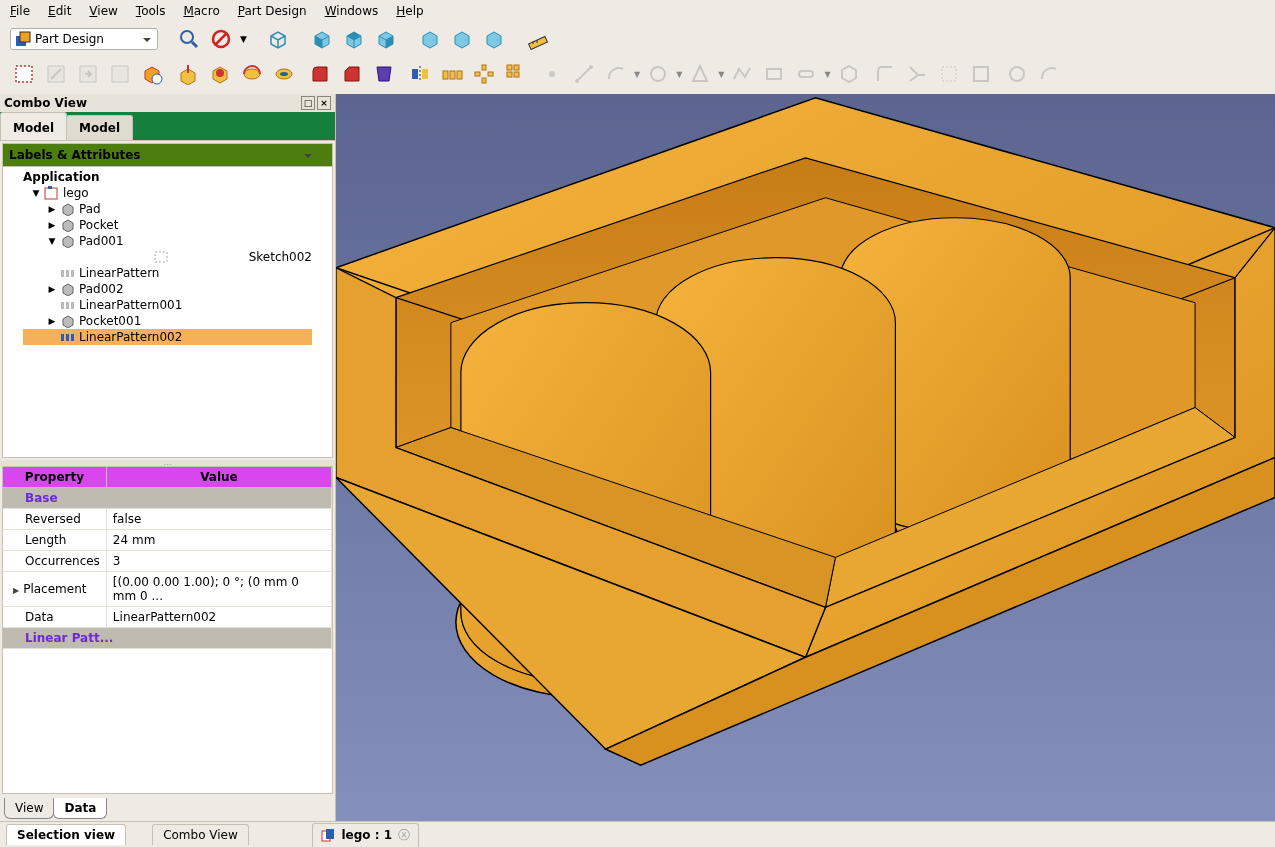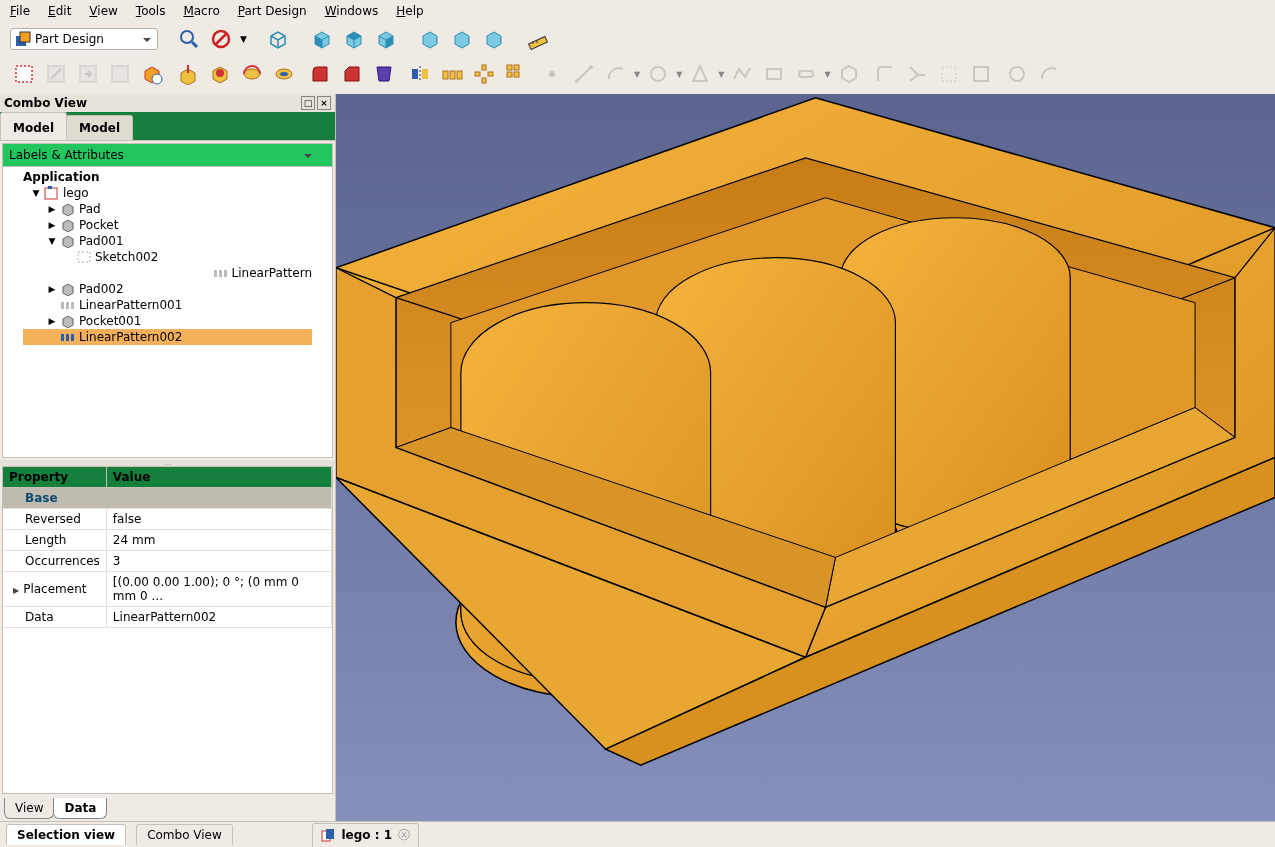--- a/index.html
+++ b/index.html
@@ -17,43 +17,43 @@
 .toolbar2 .tico{width:28px;height:28px}
 .main{flex:1;display:flex;min-height:0}
 .sidebar{width:336px;display:flex;flex-direction:column;background:#efeae3;border-right:1px solid #c7c1b5}
 .panel-title{display:flex;align-items:center;justify-content:space-between;padding:2px 4px;font-weight:bold;background:#e8e3da}
 .panel-title .ctrls{display:flex;gap:2px}
 .panel-title .ctrls div{width:14px;height:14px;border:1px solid #8a8578;font-size:9px;text-align:center;line-height:12px}
 .tabs{display:flex;background:#15803d;border-bottom:1px solid #c7c1b5}
 .tab{padding:5px 12px;border:1px solid #c7c1b5;border-bottom:none;background:#e0dbd1;margin-right:-1px;margin-top:3px;border-radius:3px 3px 0 0;font-weight:bold}
 .tab.active{background:#efeae3;margin-top:0;padding-top:8px}
 .tree-wrap{flex:1;overflow:auto;background:#fff;border:1px solid #c7c1b5;margin:2px}
-.tree-head{background:#22c55e;padding:4px 6px;font-weight:normal;border-bottom:1px solid #c7c1b5;position:relative}
+.tree-head{background:#4d7c0f;padding:4px 6px;font-weight:bold;border-bottom:1px solid #c7c1b5;position:relative}
 .tree-head::after{content:"";position:absolute;right:20px;top:10px;border:4px solid transparent;border-top-color:#444}
 .tree{padding:2px 20px}
 .tree .row{display:flex;align-items:center;gap:3px;padding:1px 0;white-space:nowrap}
 .tree .row.sel{background:#f4b05a}
 .tree .arrow{width:10px;text-align:center;font-size:9px}
 .tree .ic{width:16px;height:14px;display:inline-block}
 .splitter{height:6px;background:#e6e1d8;cursor:row-resize;text-align:center;font-size:8px;color:#999}
 .props{height:328px;background:#fff;border:1px solid #c7c1b5;margin:0 2px 2px;overflow:auto}
 .props table{width:100%;border-collapse:collapse}
-.props th{background:#15803d;text-align:left;padding:3px 6px;font-weight:bold;border-right:1px solid #c7c1b5;border-bottom:1px solid #c7c1b5}
+.props th{background:#d946ef;text-align:center;padding:3px 6px;font-weight:bold;border-right:1px solid #c7c1b5;border-bottom:1px solid #c7c1b5}
 .props th:first-child{width:100px}
 .props td{padding:3px 6px;border-right:1px solid #e6e1d8;border-bottom:1px solid #e6e1d8}
 .props td:first-child{padding-left:22px}
-.props tr.grp td{background:#c0bbb0;color:#0c4a6e;font-weight:bold;padding-left:22px}
+.props tr.grp td{background:#c0bbb0;color:#6d28d9;font-weight:bold;padding-left:22px}
 .props tr.exp td:first-child{padding-left:10px}
 .props tr.exp td:first-child::before{content:"▶";font-size:8px;margin-right:4px;color:#444}
 .btabs{display:flex;padding:2px 4px}
 .btab{padding:3px 10px;border:1px solid #888;border-top:none;background:#efeae3;border-radius:0 0 6px 6px;margin-right:-1px}
 .btab.active{font-weight:bold;background:#fff}
 .viewport{flex:1;position:relative;background:linear-gradient(#5b6590 0%,#6a74a0 40%,#8490bb 100%)}
 .viewport svg{width:100%;height:100%}
-.status{display:flex;align-items:center;gap:10px;padding:2px 6px;background:#efeae3;border-top:1px solid #c7c1b5;height:26px}
+.status{display:flex;align-items:center;gap:26px;padding:2px 6px;background:#efeae3;border-top:1px solid #c7c1b5;height:26px}
 .status .sv{font-weight:bold;border:1px solid #c7c1b5;border-bottom:none;padding:3px 10px;border-radius:3px 3px 0 0;background:#fff}
 .status .cv{padding:3px 10px;border:1px solid #c7c1b5;border-bottom:none;border-radius:3px 3px 0 0}
 .doc-tab{display:flex;align-items:center;gap:6px;margin-left:auto;margin-right:850px;border:1px solid #c7c1b5;border-bottom:none;padding:3px 8px;border-radius:3px 3px 0 0;font-weight:bold}
 .doc-tab .x{color:#999;font-weight:normal}
 .disabled svg{opacity:.35}
 </style>
 </head>
 <body>
 
 <div class="menubar">
@@ -385,28 +385,28 @@
                 </svg></span>
               <span>Pocket</span>
             </div>
             <div class="row" style="padding-left: 24px;">
               <span class="arrow">▼</span>
               <span class="ic"><svg width="16" height="14">
                   <path d="M3 5 L8 2 L13 5 L13 11 L8 14 L3 11 Z" fill="#bbb" stroke="#666"></path>
                 </svg></span>
               <span>Pad001</span>
             </div>
-            <div class="row" style="padding-left: 40px;">
+            <div class="row" style="padding-left: 40px; justify-content: space-between;">
               <span class="arrow"></span>
               <span class="ic"><svg width="16" height="14">
                   <rect x="2" y="2" width="12" height="10" fill="none" stroke="#aaa" stroke-dasharray="2"></rect>
                 </svg></span>
               <span>Sketch002</span>
             </div>
-            <div class="row" style="padding-left: 24px; justify-content: flex-end;">
+            <div class="row" style="padding-left: 24px;">
               <span class="arrow"></span>
               <span class="ic"><svg width="16" height="14">
                   <rect x="1" y="4" width="3" height="7" fill="#bbb"></rect>
                   <rect x="6" y="4" width="3" height="7" fill="#bbb"></rect>
                   <rect x="11" y="4" width="3" height="7" fill="#bbb"></rect>
                 </svg></span>
               <span>LinearPattern</span>
             </div>
             <div class="row" style="padding-left: 24px;">
               <span class="arrow">▶</span>
@@ -468,20 +468,23 @@
               <td>Occurrences</td>
               <td>3</td>
             </tr>
             <tr class="exp">
               <td>Placement</td>
               <td>[(0.00 0.00 1.00); 0 °; (0 mm  0 mm  0 ...</td>
             </tr>
             <tr>
               <td>Data</td>
               <td>LinearPattern002</td>
+            </tr>
+            <tr class="grp">
+              <td colspan="2">Linear Patt...</td>
             </tr>
           </tbody>
       </table>
     </div>
     <div class="btabs">
       <div class="btab">View</div>
       <div class="btab active">Data</div>
     </div>
   </div>
 

